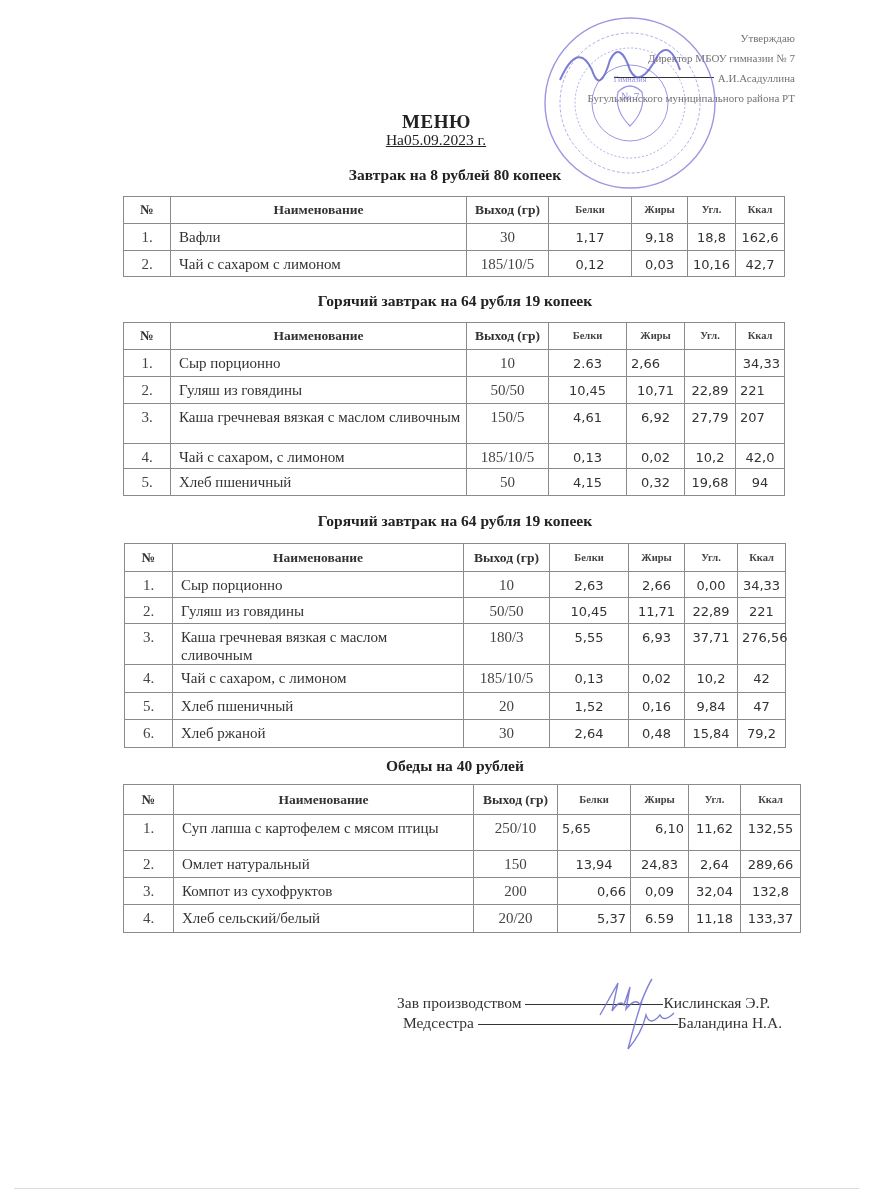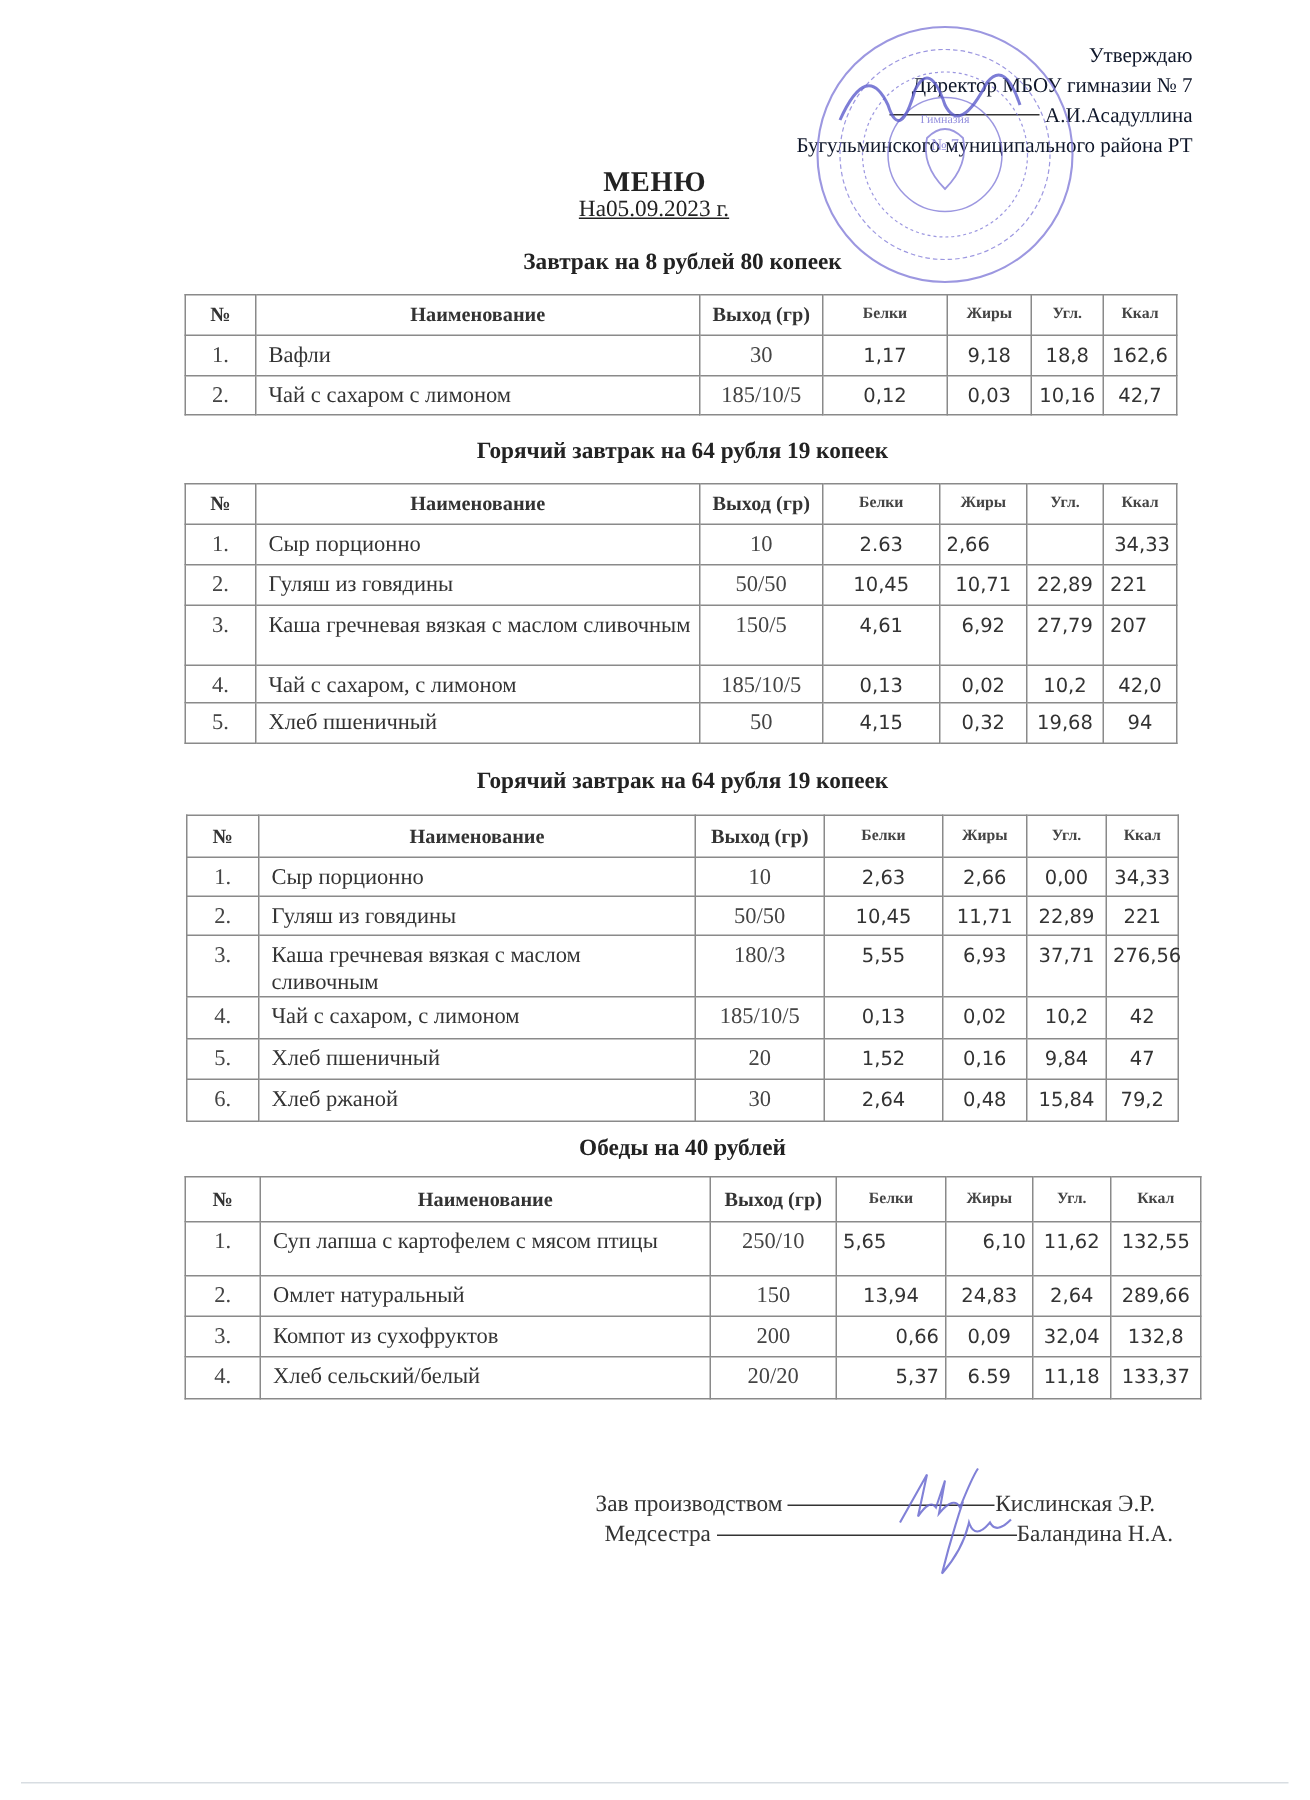--- a/index.html
+++ b/index.html
@@ -1,21 +1,21 @@
 <!DOCTYPE html>
 <html><head>
 <meta charset="utf-8">
 <style>
   html, body { margin: 0; padding: 0; }
   body {
     width: 873px; height: 1200px; background: #ffffff; position: relative; overflow: hidden;
     font-family: "Liberation Serif", "DejaVu Serif", serif; color: #222;
   }
   .abs { position: absolute; }
-  .approve { right: 78px; top: 28px; text-align: right; font-size: 14px; line-height: 20px; color: #0f172a; }
+  .approve { right: 78px; top: 28px; text-align: right; font-size: 11px; line-height: 20px; color: #737373; }
   .approve .sigline { display: inline-block; width: 100px; border-bottom: 1px solid #333; height: 1px; margin-right: 4px; vertical-align: 4px; }
   .title { left: 0; width: 873px; top: 111px; text-align: center; font-weight: bold; font-size: 19px; letter-spacing: 0.5px; }
   .date { left: 0; width: 872px; top: 131px; text-align: center; font-size: 15.5px; }
   .date span { text-decoration: underline; }
   .sec-title { left: 0; width: 910px; text-align: center; font-size: 15.5px; font-weight: bold; color: #222; }
   table.menu {
     position: absolute; border-collapse: collapse; table-layout: fixed;
     font-size: 15px; color: #2a2a2a;
   }
   table.menu td, table.menu th { border: 1px solid #8a8a8a; padding: 0 4px; vertical-align: top; line-height: 18px; }

